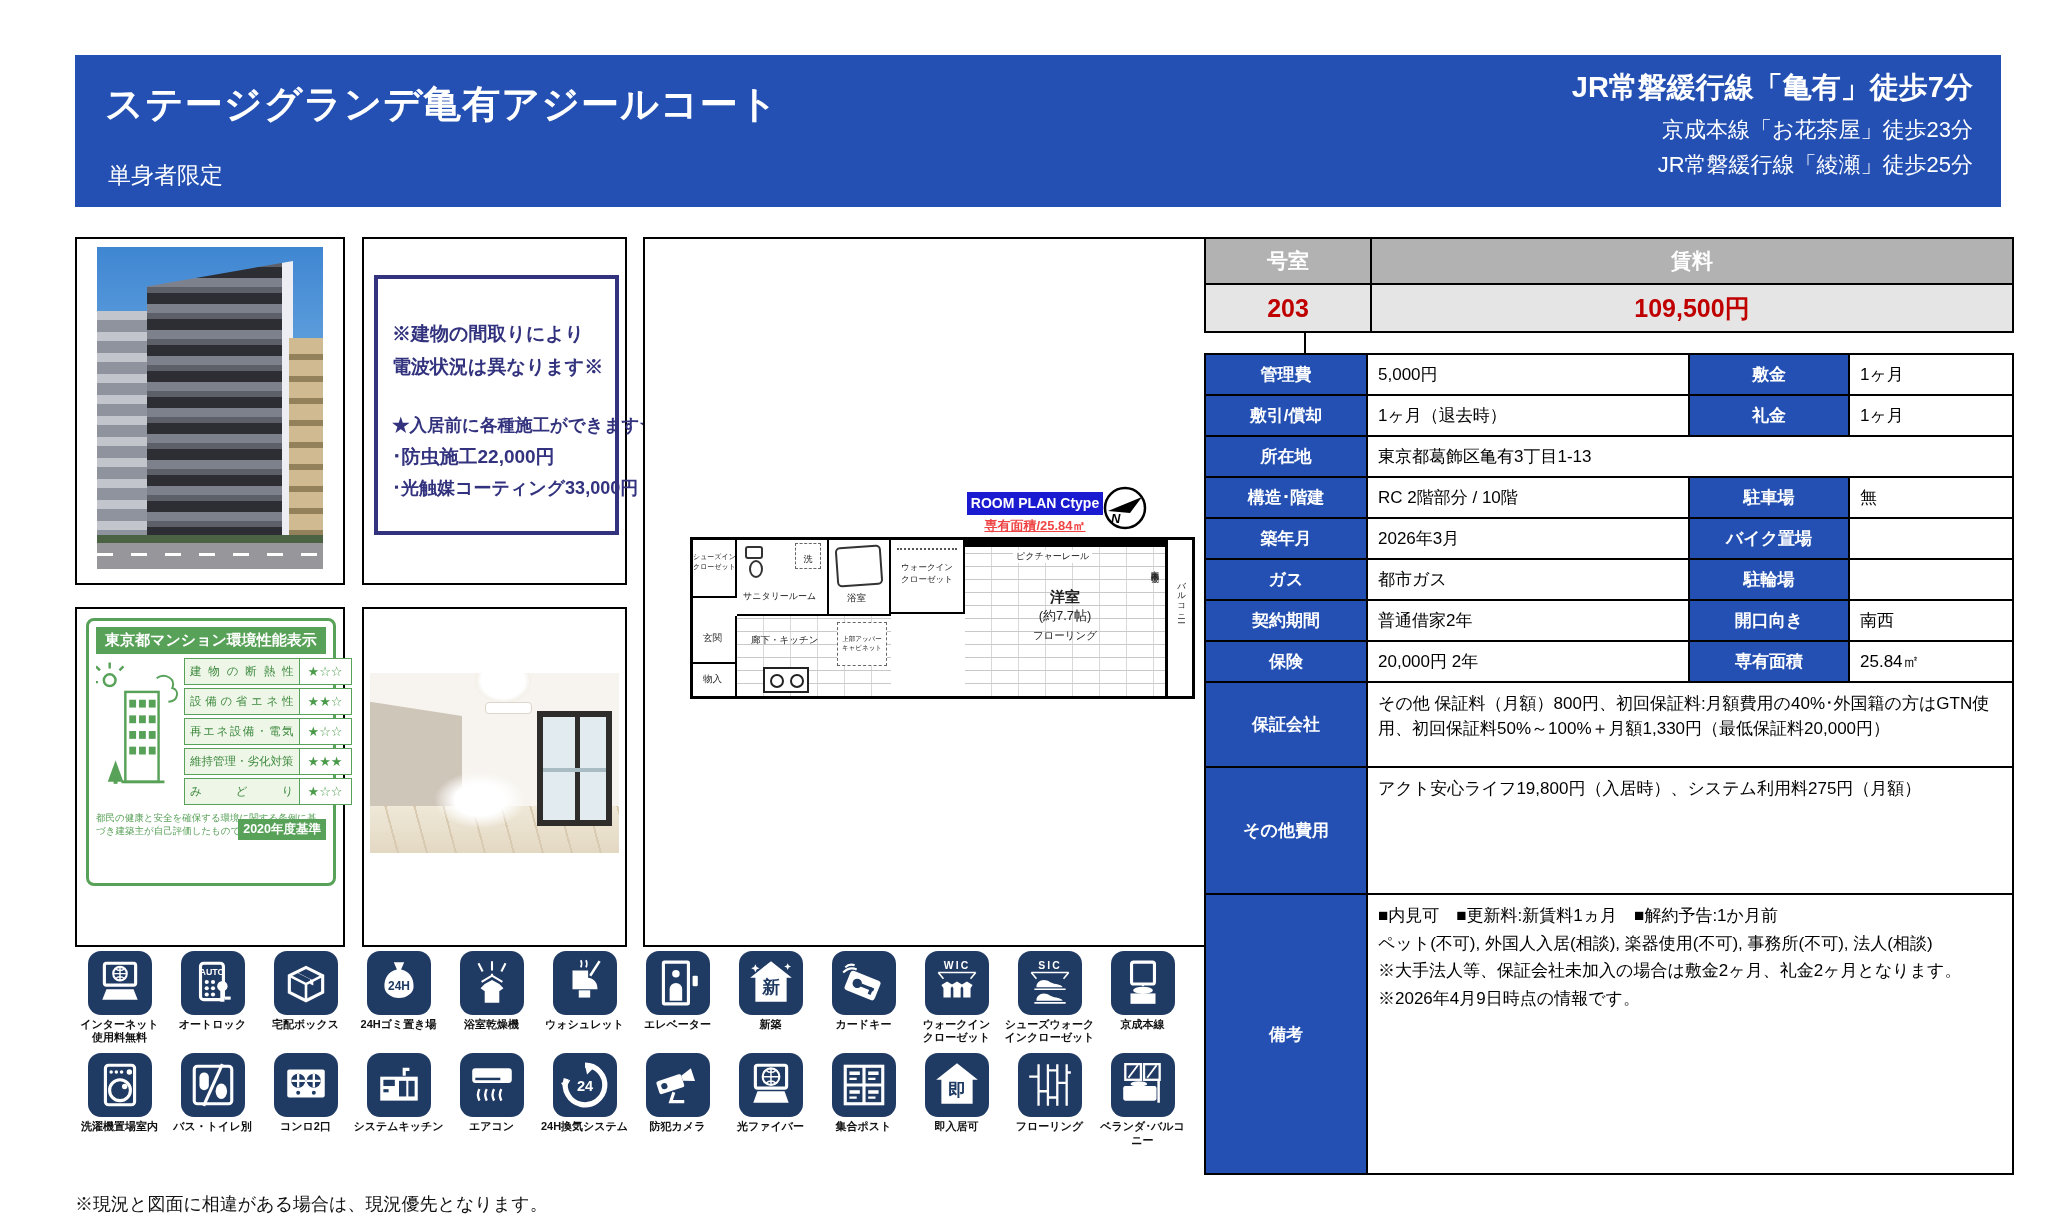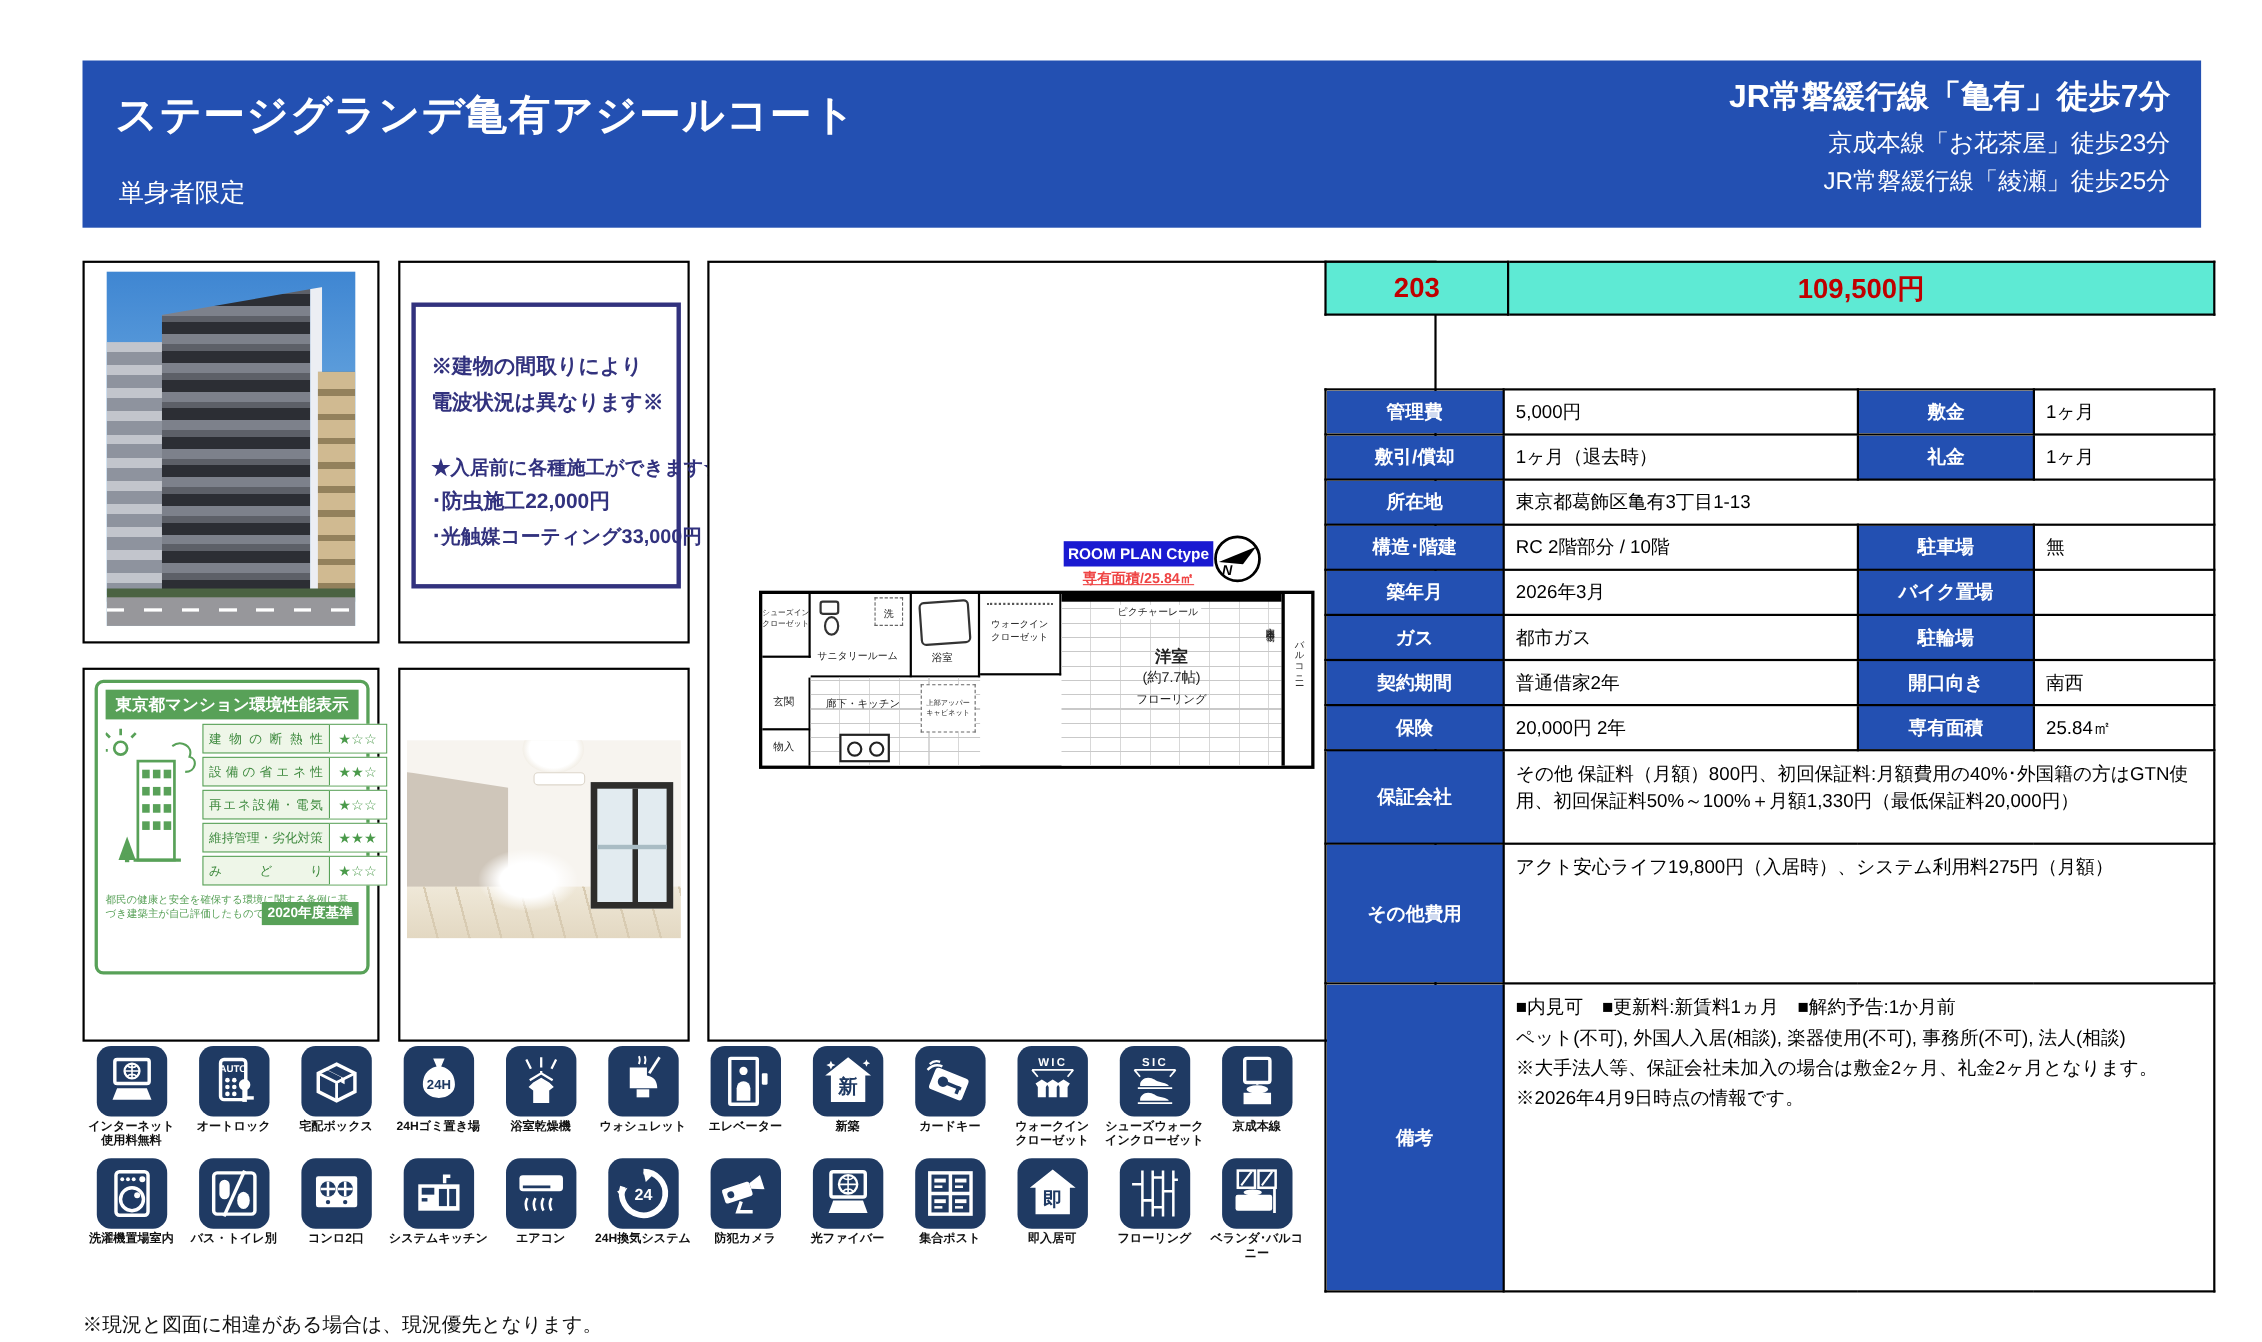--- a/index.html
+++ b/index.html
@@ -81,21 +81,21 @@
   .ip-ac { position:absolute; right:35%; top:16%; width:19%; height:7%; background:#fff; border:1px solid #ddd6cb; border-radius:4px; }
   .ip-window { position:absolute; right:3%; top:21%; width:30%; height:64%; border:6px solid #2e2d2b; background:#e2ebf0; }
   .ip-window:before { content:""; position:absolute; left:52%; top:0; bottom:0; width:5px; background:#2e2d2b; }
   .ip-window:after { content:""; position:absolute; left:0; right:0; top:50%; height:4px; background:#a9bcc4; }
 
   
   table { border-collapse:collapse; table-layout:fixed; }
   .ptable { position:absolute; left:1204px; top:237px; width:808px; }
   .ptable td { border:2px solid #000; text-align:center; }
   .ptable .ph { background:#b2b2b2; color:#fff; font-size:21px; font-weight:bold; height:46px; }
-  .ptable .pv { color:#c00000; font-size:25px; font-weight:bold; height:48px; background:#5eead4; }
+  .ptable .pv { color:#c00000; font-size:25px; font-weight:bold; height:48px; background:#e5e5e5; }
 
   .dtable { position:absolute; left:1204px; top:353px; width:808px; }
   .dtable td { border:2px solid #000; font-size:17px; overflow:hidden; }
   .dtable td.l { background:#2350b2; color:#fff; font-weight:bold; text-align:center; }
   .dtable td.v { background:#fff; color:#000; padding:2px 10px; }
   .dtable td.vtop { vertical-align:top; padding-top:9px; line-height:1.45; }
   .dtable .rem-line { margin-bottom:3px; line-height:1.45; }
 
   
   .amen { position:absolute; left:73px; top:951px; display:grid; grid-template-columns:repeat(12,93px); row-gap:9px; }
@@ -327,20 +327,24 @@
       <div class="ip-window"></div>
     </div>
   </div>
 
   <table class="ptable">
     <colgroup>
         <col style="width:166px">
         <col style="width:642px">
       </colgroup>
     <tbody>
+        <tr>
+      <td class="ph">号室</td>
+      <td class="ph">賃料</td>
+    </tr>
     <tr>
       <td class="pv">203</td>
       <td class="pv">109,500円</td>
     </tr>
   </tbody>
     </table>
 
   <table class="dtable" id="detail-table">
     <colgroup>
         <col style="width:162px">

